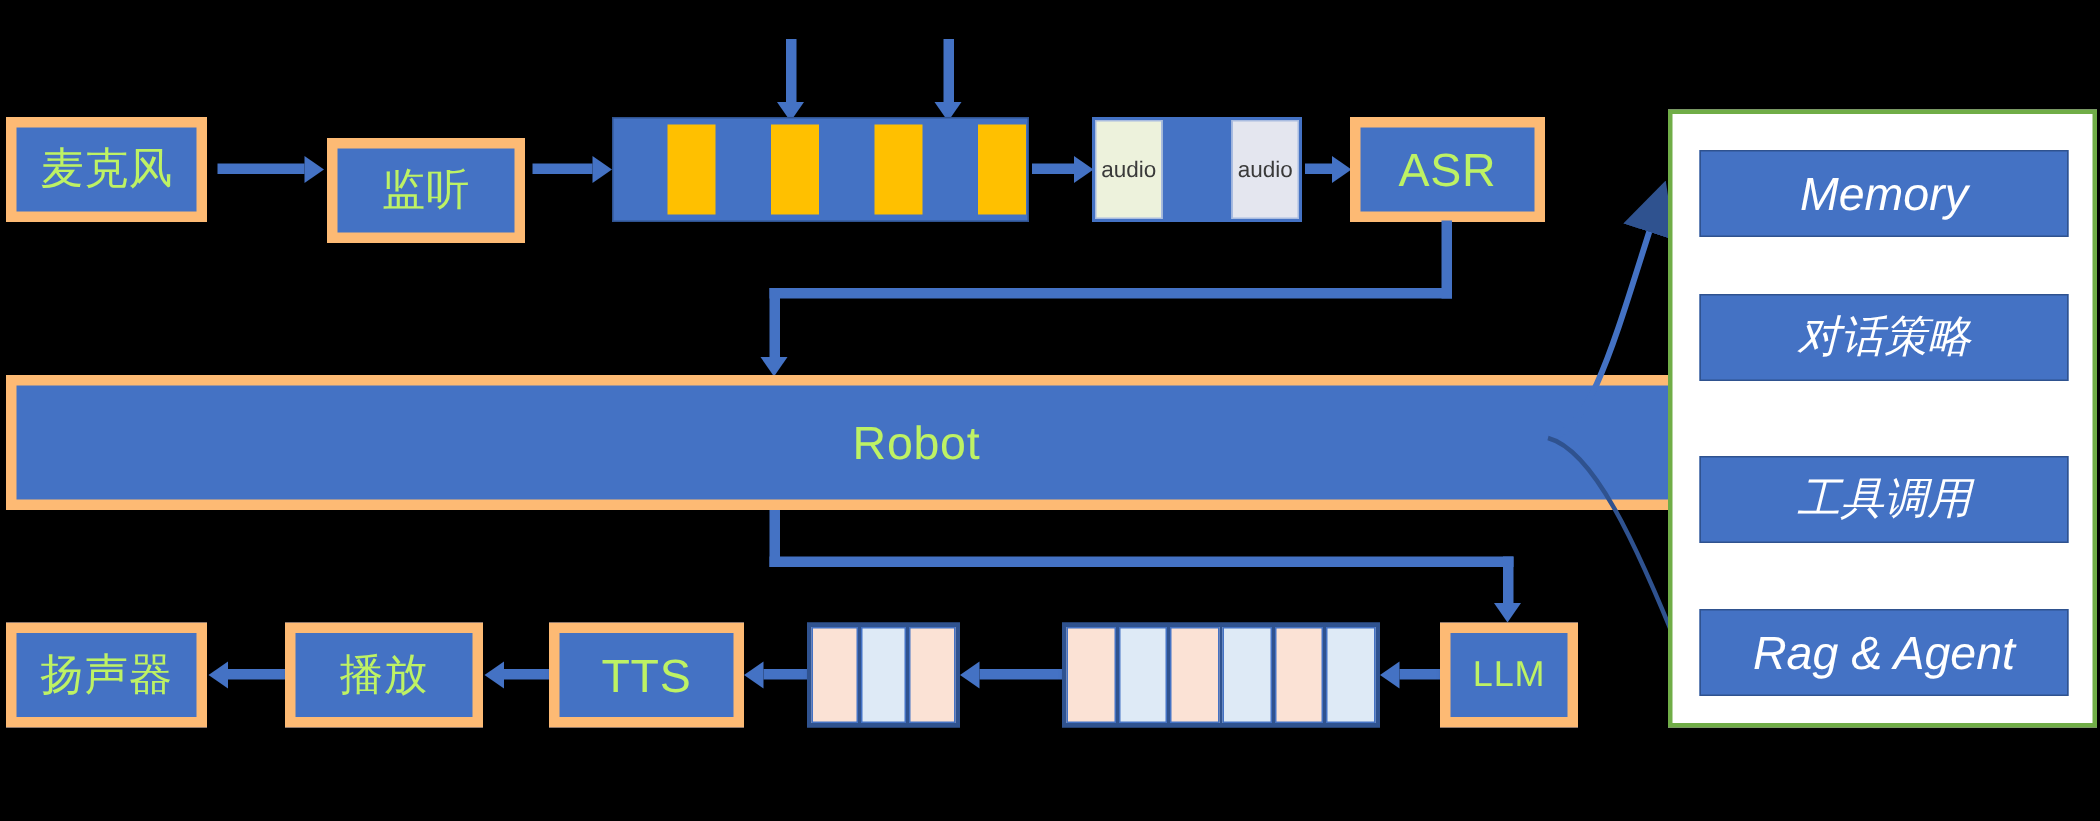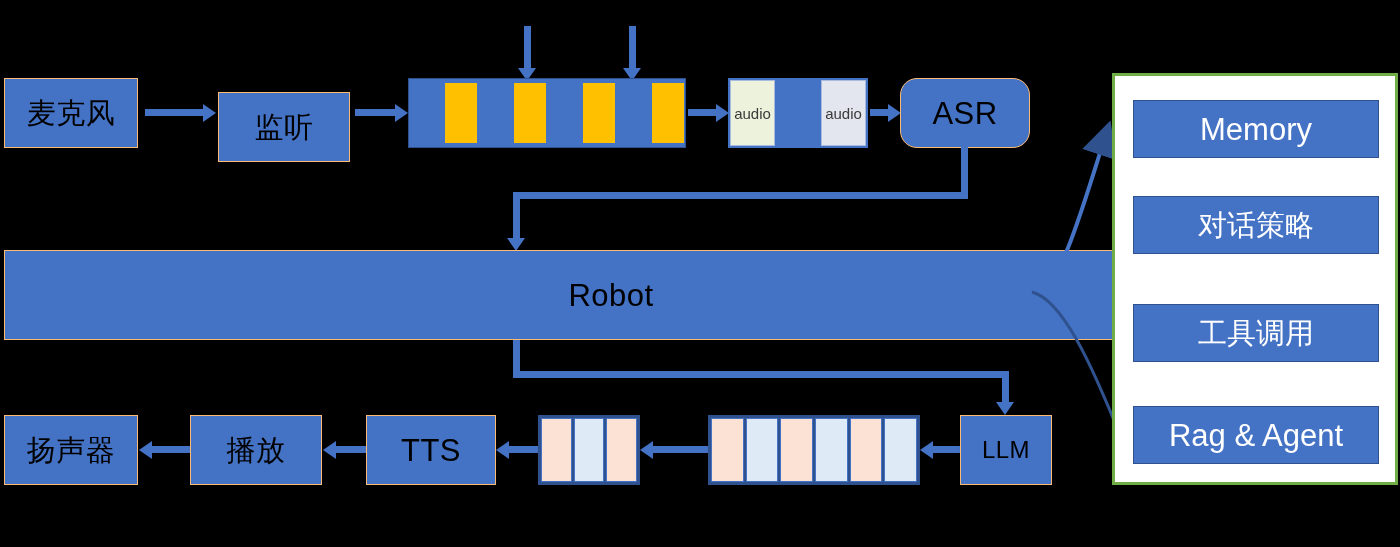--- a/index.html
+++ b/index.html
@@ -12,40 +12,40 @@
     width: 1400px;
     height: 547px;
     background: #000000;
     font-family: "Liberation Sans", "DejaVu Sans", sans-serif;
     overflow: hidden;
   }
   .node {
     position: absolute;
     box-sizing: border-box;
     background: #4472C4;
-    border: 1px solid #fdba74;
-    color: #000000;
+    border: 7px solid #fdba74;
+    color: #bef264;
     display: flex;
     align-items: center;
     justify-content: center;
     font-weight: 400;
     letter-spacing: 0.5px;
     box-shadow: 2px 2px 3px rgba(0,0,0,0.55);
   }
   .node .lbl {
     line-height: 1;
     white-space: nowrap;
   }
   .cn { font-size: 29px; }
   .en { font-size: 31px; }
 
   
   #mic      { left: 4px;   top: 78px;  width: 134px; height: 70px; }
   #listen   { left: 218px; top: 92px;  width: 132px; height: 70px; }
-  #asr      { left: 900px; top: 78px;  width: 130px; height: 70px; border-radius: 17px; }
+  #asr      { left: 900px; top: 78px;  width: 130px; height: 70px; }
 
   
   #robot    { left: 4px;   top: 250px; width: 1214px; height: 90px; }
   #robot .lbl { font-size: 31px; }
 
   
   #speaker  { left: 4px;   top: 415px; width: 134px; height: 70px; }
   #play     { left: 190px; top: 415px; width: 132px; height: 70px; }
   #tts      { left: 366px; top: 415px; width: 130px; height: 70px; }
   #llm      { left: 960px; top: 415px; width: 92px;  height: 70px; }
@@ -130,20 +130,21 @@
     left: 18px;
     width: 246px;
     height: 58px;
     box-sizing: border-box;
     background: #4472C4;
     border: 1px solid #2F528F;
     color: #FFFFFF;
     display: flex;
     align-items: center;
     justify-content: center;
+    font-style: italic;
   }
   .agent-item .lbl { line-height: 1; white-space: nowrap; }
   .agent-item.i0 { top: 24px; }
   .agent-item.i1 { top: 120px; }
   .agent-item.i2 { top: 228px; }
   .agent-item.i3 { top: 330px; }
 
   
   .conn { position: absolute; background: #4472C4; }
   .conn-v { width: 7px; }

